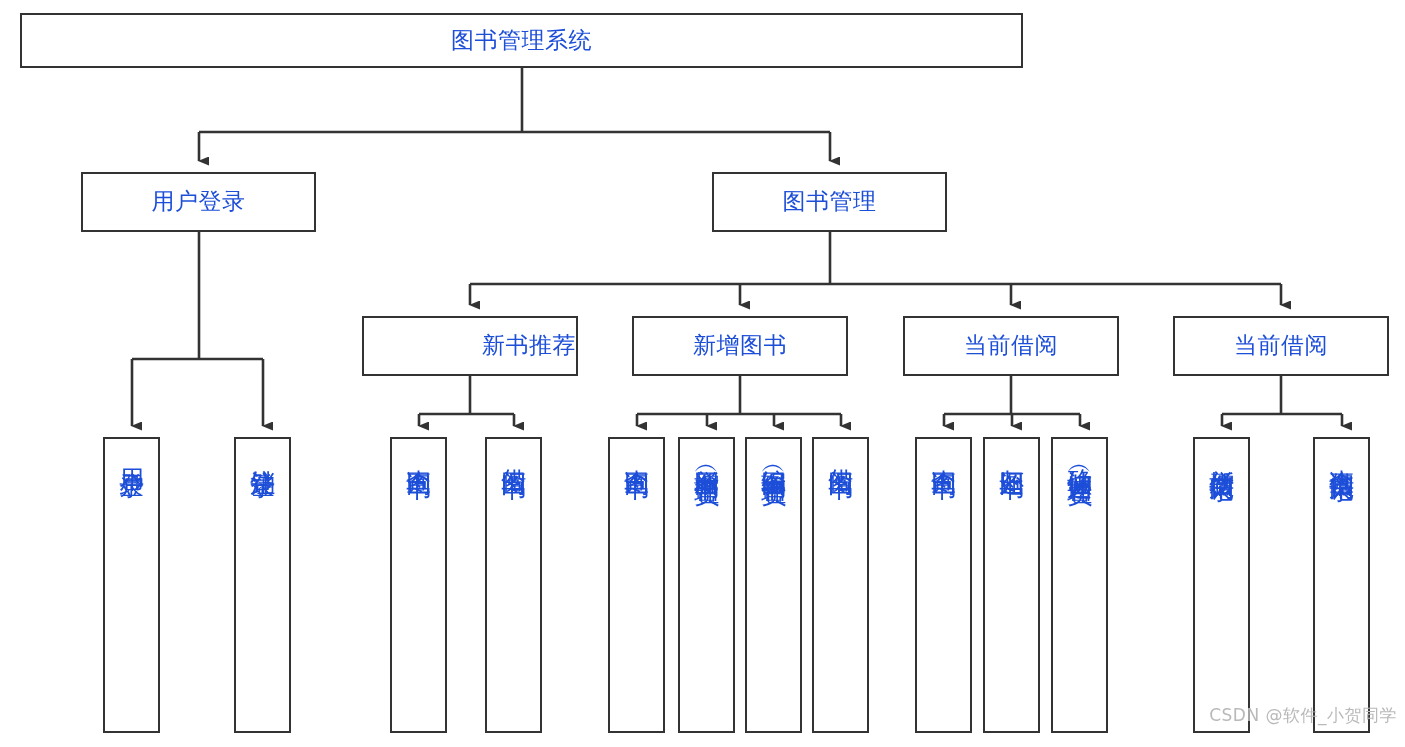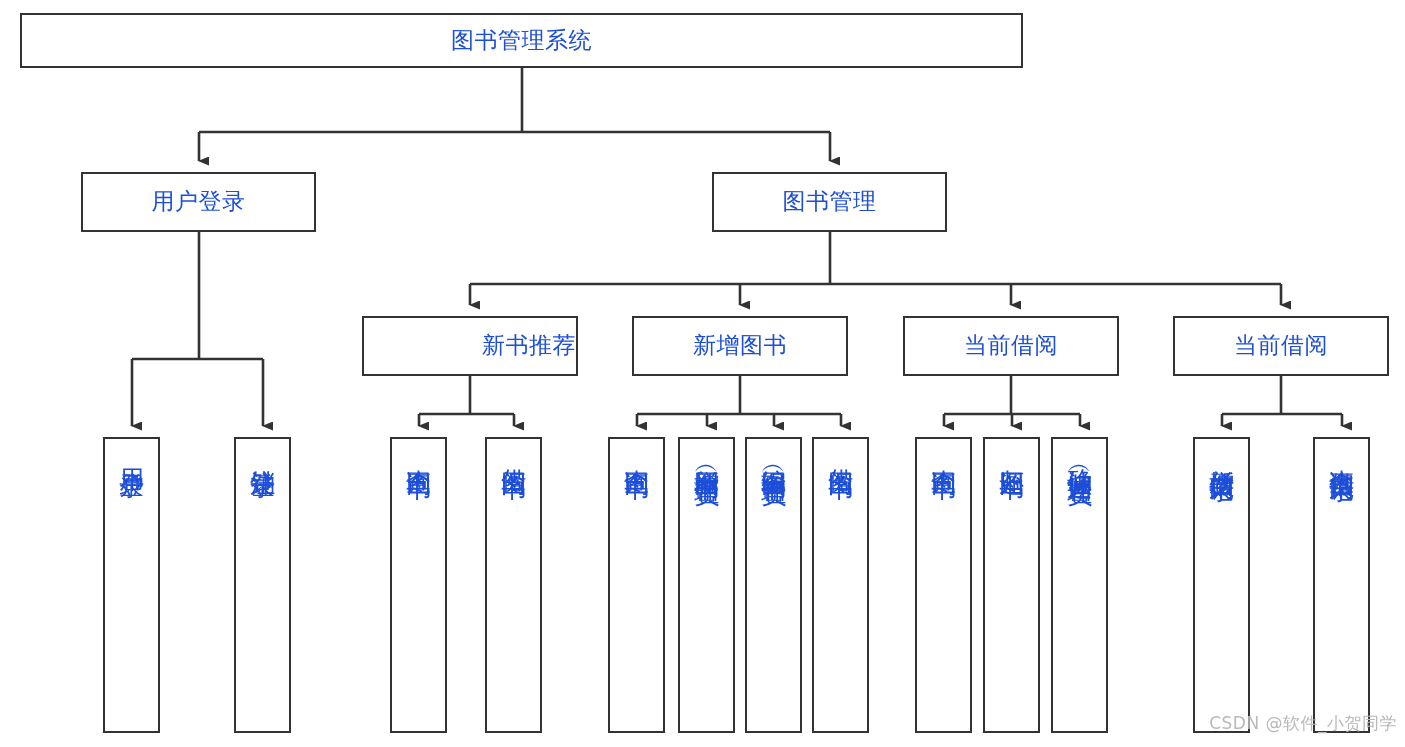--- a/index.html
+++ b/index.html
@@ -52,21 +52,21 @@
     writing-mode: vertical-rl;
     text-orientation: upright;
     font-size: 25px;
     line-height: 1.18;
     letter-spacing: 2px;
     white-space: nowrap;
   }
   .watermark {
     position: absolute;
     right: 8px;
-    bottom: 12px;
+    bottom: 20px;
     font-size: 17px;
     color: #b9b9b9;
     letter-spacing: 0.5px;
     white-space: nowrap;
   }
 </style>
 </head>
 <body>
 
 <div id="diagram-root">

